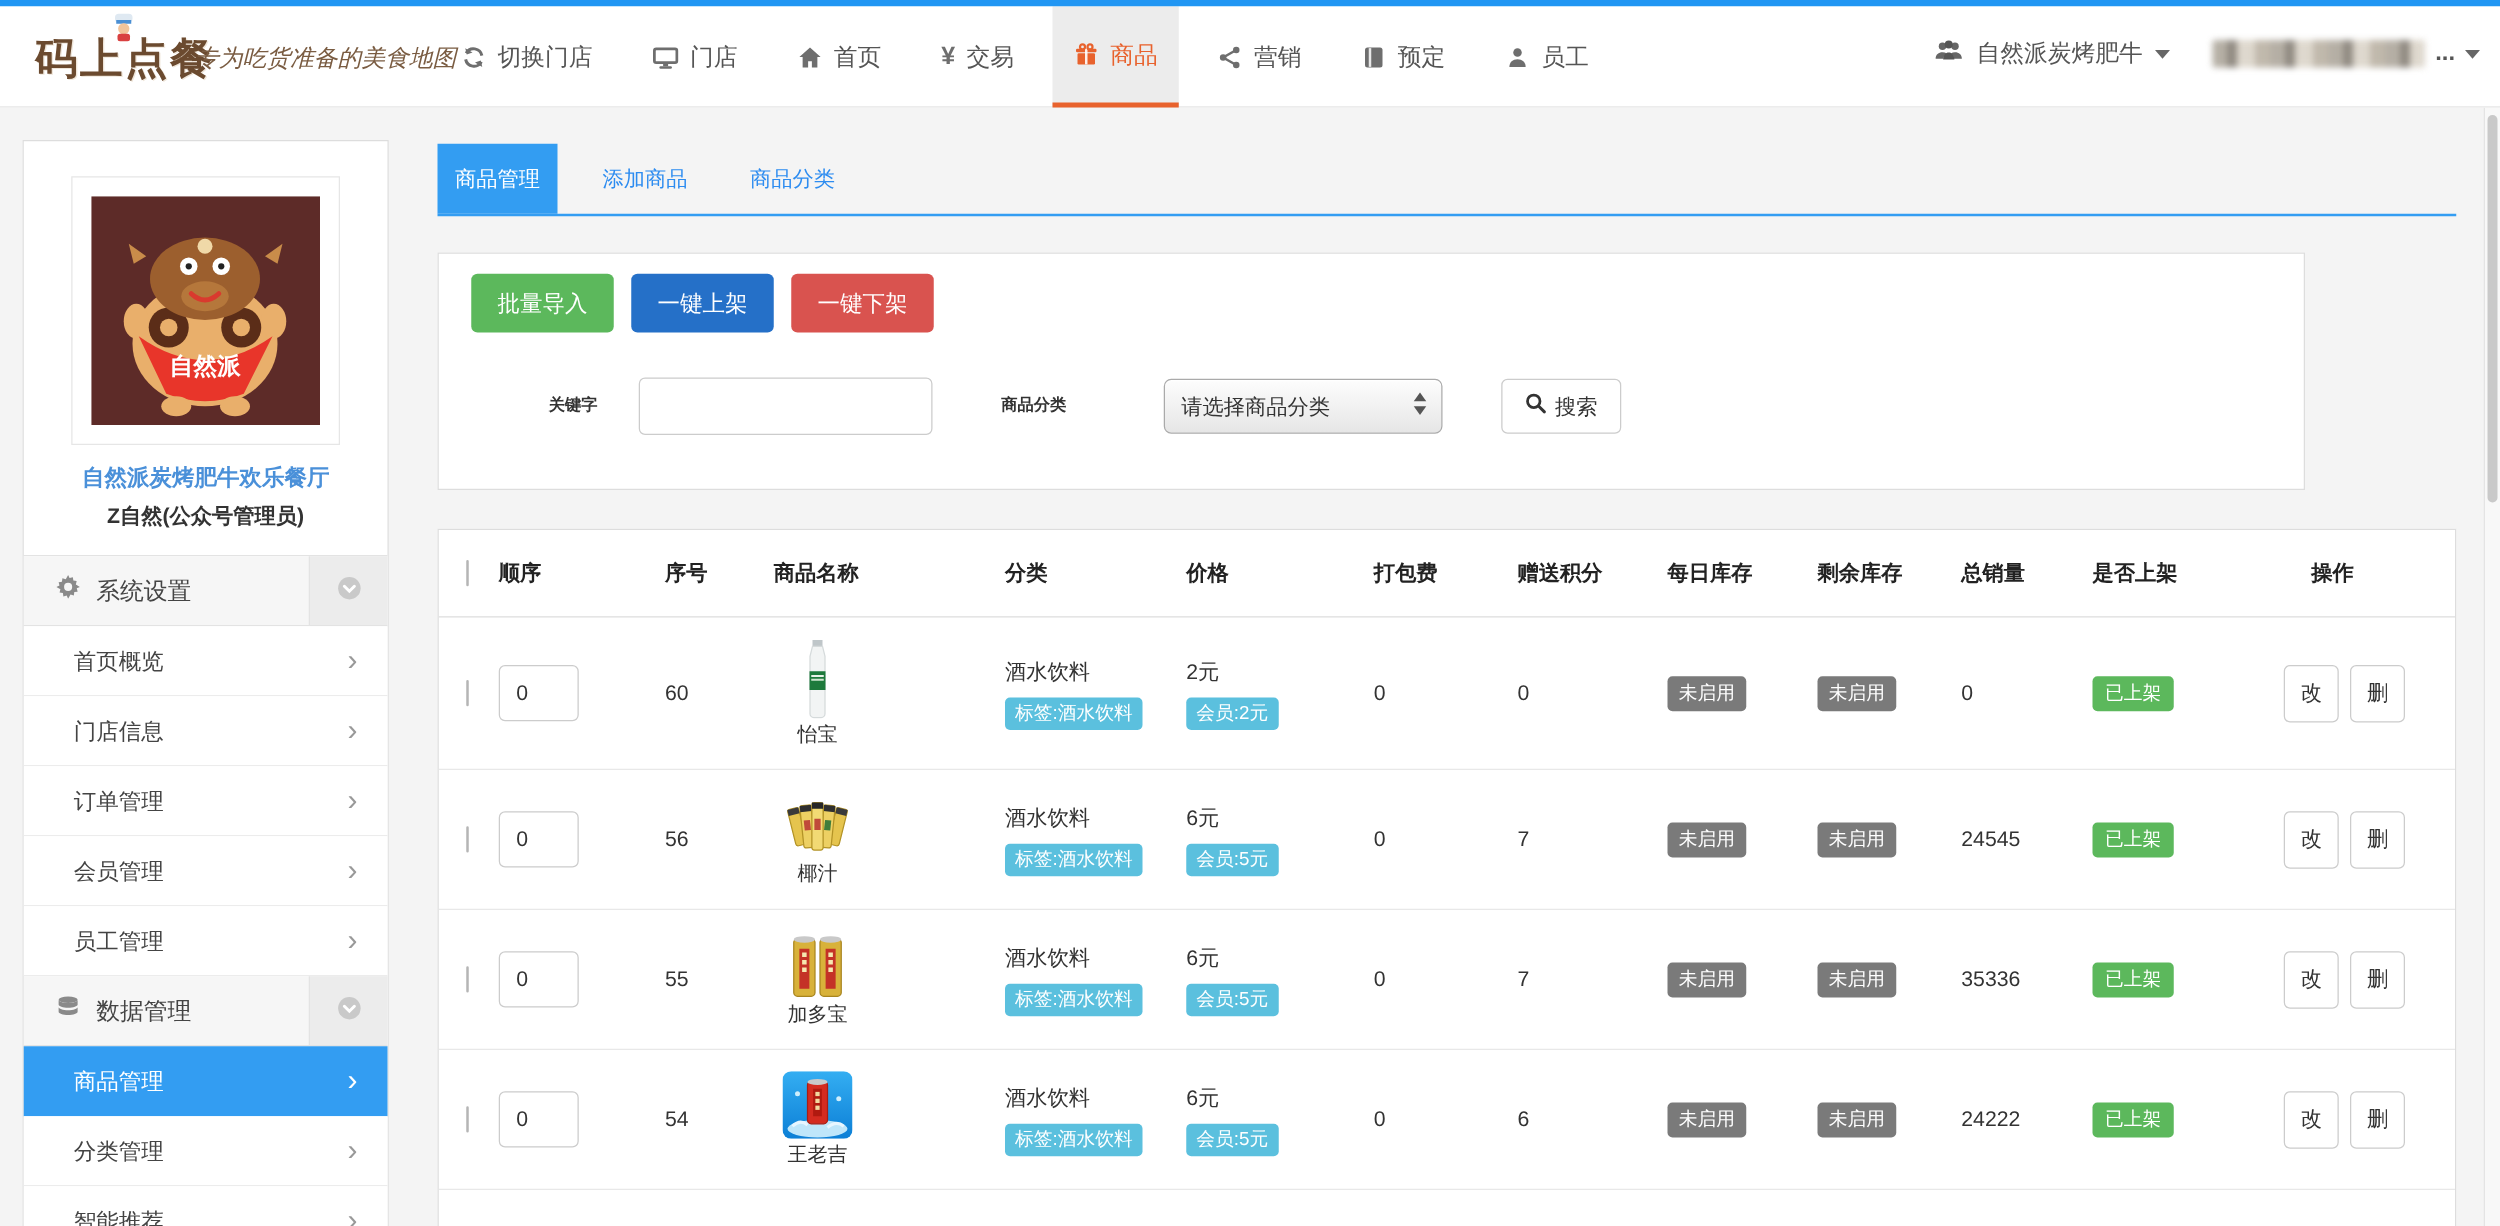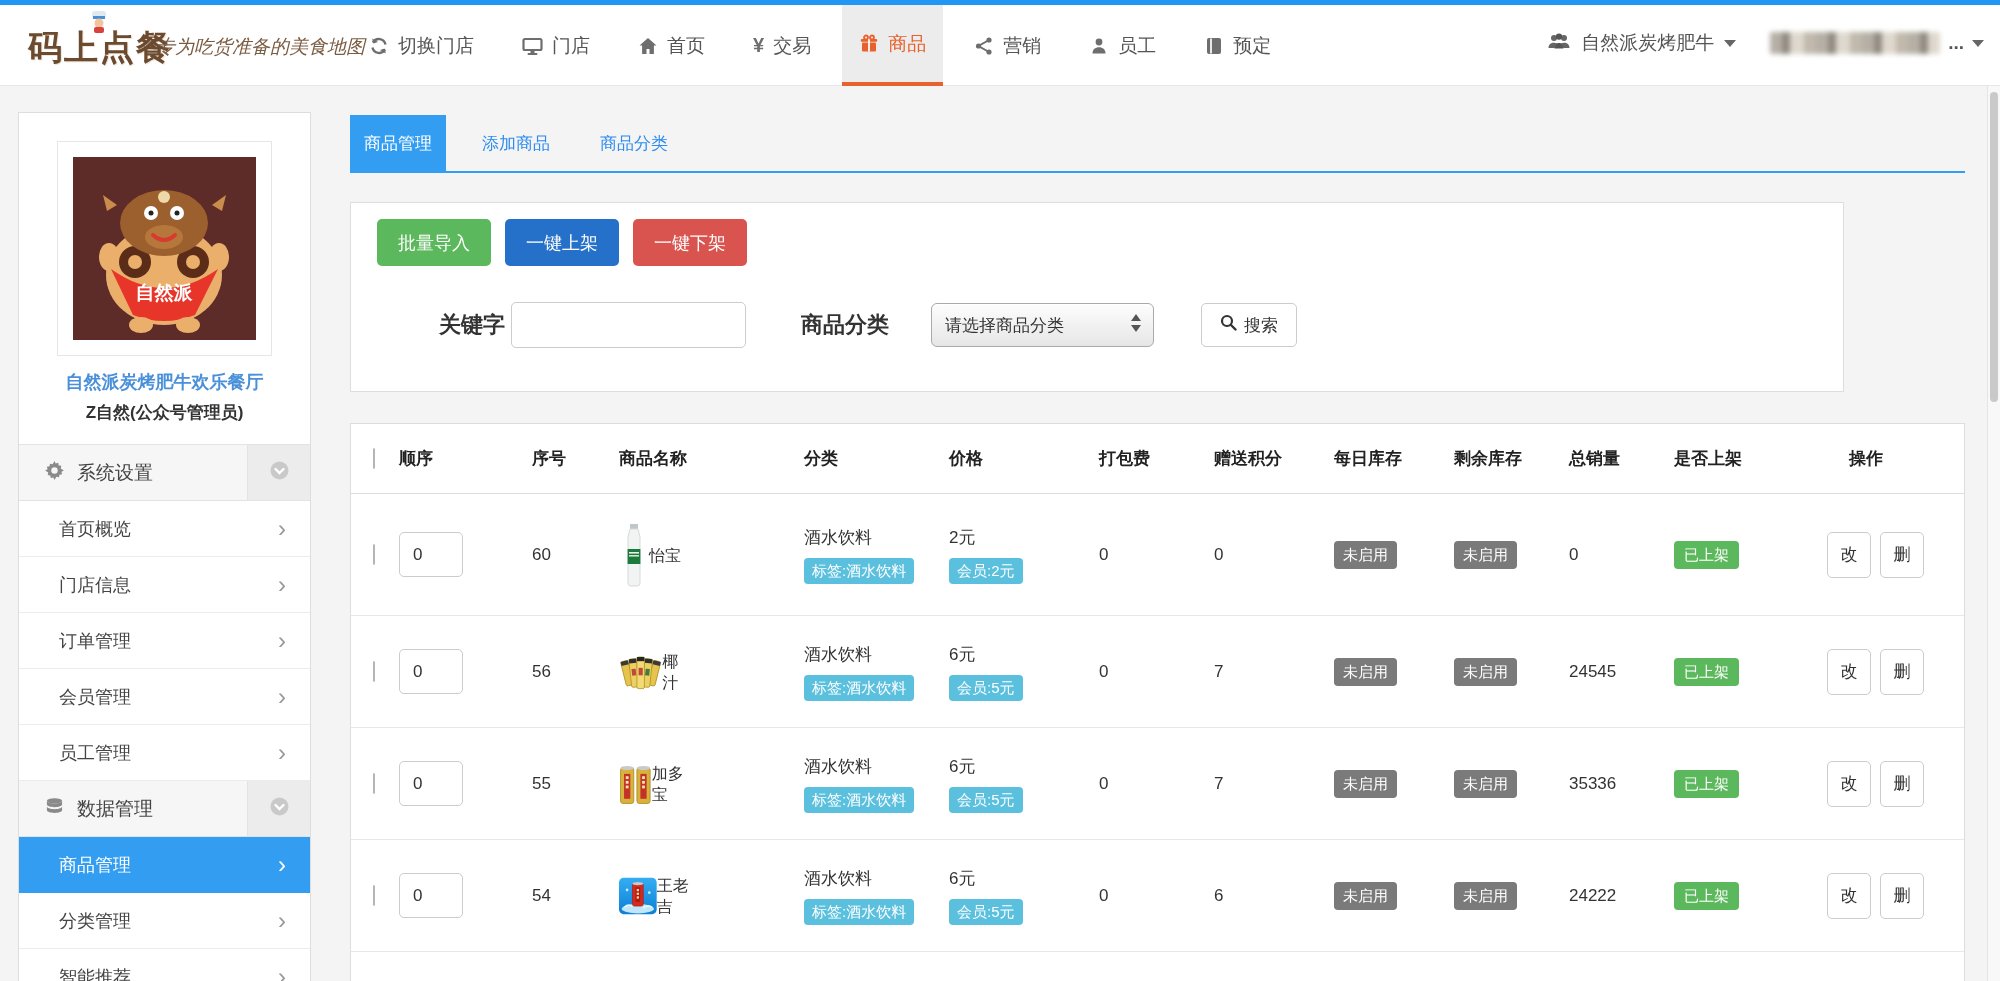--- a/index.html
+++ b/index.html
@@ -62,21 +62,21 @@
     cursor:pointer; margin-right:22px; }
   .tab.active { background:#339df2; color:#fff; margin-right:0; }
   .tab.active + .tab { margin-left:22px; }
 
   .panel { background:#fff; border:1px solid #ddd; }
   .panel-filters { position:absolute; left:0; top:87px; width:1494px; height:190px; }
   .btn-row { position:absolute; left:26px; top:16px; display:flex; gap:14px; }
   .btn { height:47px; padding:0 21px; border:none; border-radius:5px; color:#fff; font-size:18px;
     cursor:pointer; font-family:inherit; }
   .btn-green { background:#5cb85c; } .btn-blue { background:#2570c8; } .btn-red { background:#d9534f;text-align:right; }
-  .f-label { position:absolute; top:99px; height:46px; line-height:46px; font-size:22px; font-weight:bold; color:#333; }
+  .f-label { position:absolute; top:99px; height:46px; line-height:46px; font-size:13px; font-weight:bold; color:#333;font-family:Liberation Mono, monospace; }
   .lbl-keyword { left:88px; } .lbl-category { left:450px; }
   .keyword-input { position:absolute; left:160px; top:99px; width:235px; height:46px; border:1px solid #ccc;
     border-radius:5px; font-size:17px; padding:0 12px; color:#333; outline:none; font-family:inherit; }
   .select-box { position:absolute; left:580px; top:100px; width:223px; height:44px; border:1px solid #aaa;
     border-radius:6px; background:linear-gradient(#fdfdfd,#e6e6e6); display:flex; align-items:center;
     padding:0 34px 0 13px; font-size:17px; color:#333; cursor:pointer;
     box-shadow:inset 0 1px 0 #fff; }
   .select-arrows { position:absolute; right:12px; top:10px; display:flex; flex-direction:column; gap:4px; }
   .arr-up { width:0; height:0; border-left:5px solid transparent; border-right:5px solid transparent;
     border-bottom:7px solid #555; }
@@ -90,21 +90,21 @@
   .panel-table { position:absolute; left:0; top:308px; width:1615px; height:780px; }
   .grid-row { display:grid; grid-template-columns:48px 133px 87px 185px 145px 150px 115px 120px 120px 115px 105px 140px 1fr;
     align-items:center; }
   .thead { height:70px; border-bottom:1px solid #ddd; font-weight:bold; font-size:17px; color:#222; }
   .trow { border-bottom:1px solid #e8e8e8; font-size:17px; }
   .trow.r1 { height:122px; } .trow.rn { height:112px; } .trow.rlast { height:120px; border-bottom:none; }
   .cell-check { padding-left:22px; }
   .checkbox { width:17px; height:17px; border:1px solid #b5b5b5; border-radius:3px; background:#fff; cursor:pointer; }
   .order-input { width:64px; height:45px; border:1px solid #ccc; border-radius:5px; font-size:17px;
     padding:0 0 0 13px; color:#333; outline:none; font-family:inherit; }
-  .name-wrap { width:70px; display:flex; align-items:center; }
+  .name-wrap { width:70px; display:flex; flex-direction:column; align-items:center; }
   .name-caption { margin-top:3px; font-size:16px; color:#333; }
   .two-line .badge { margin-top:9px; }
   .badge { display:inline-block; color:#fff; font-size:15px; font-weight:normal; padding:4px 8px;
     border-radius:4px; line-height:1.2; white-space:nowrap; }
   .badge:empty { display:none; }
   .badge-cyan { background:#5bc0de; }
   .badge-gray { background:#7a7a7a; padding:5px 9px; }
   .badge-green { background:#5cb85c; padding:5px 10px; }
   .cell-ops { display:flex; justify-content:flex-end; gap:9px; padding-right:40px; }
   .op-btn { width:44px; height:46px; background:#fff; border:1px solid #ccc; border-radius:5px;
@@ -189,34 +189,34 @@
             <circle class="fill" cx="4.5" cy="10" r="2.6"></circle>
           <circle class="fill" cx="15" cy="16" r="2.6"></circle>
           <path class="stroke" d="M15 4 4.5 10 15 16" fill="none" stroke-width="2"></path>
         </svg>
       </span>
       <span>营销</span>
     </div>
     <div class="nav-item">
       <span>
         <svg width="20" height="20" viewBox="0 0 20 20">
+          <path class="fill" d="M5 2h10a2 2 0 0 1 2 2v12a2 2 0 0 1-2 2H5a2 2 0 0 1-2-2V4a2 2 0 0 1 2-2z"></path>
+          <rect x="6" y="2.5" width="2" height="15" fill="#fff" opacity="0.85"></rect>
+        </svg>
+      </span>
+      <span>预定</span>
+    </div>
+    <div class="nav-item">
+      <span>
+        <svg width="20" height="20" viewBox="0 0 20 20">
           <circle class="fill" cx="10" cy="6" r="3.4"></circle>
           <path class="fill" d="M3.5 17.5c0-4 2.8-6.2 6.5-6.2s6.5 2.2 6.5 6.2z"></path>
         </svg>
       </span>
       <span>员工</span>
-    </div>
-    <div class="nav-item">
-      <span>
-        <svg width="20" height="20" viewBox="0 0 20 20">
-          <path class="fill" d="M5 2h10a2 2 0 0 1 2 2v12a2 2 0 0 1-2 2H5a2 2 0 0 1-2-2V4a2 2 0 0 1 2-2z"></path>
-          <rect x="6" y="2.5" width="2" height="15" fill="#fff" opacity="0.85"></rect>
-        </svg>
-      </span>
-      <span>预定</span>
     </div>
   </div>
 
   <div class="topbar-right">
     <div class="shop-switcher">
       <span>
         <svg width="24" height="20" viewBox="0 0 24 20">
           <circle cx="7" cy="7" r="3" fill="#666"></circle>
             <circle cx="17" cy="7" r="3" fill="#666"></circle>
           <circle cx="12" cy="5.6" r="3.2" fill="#555"></circle>

